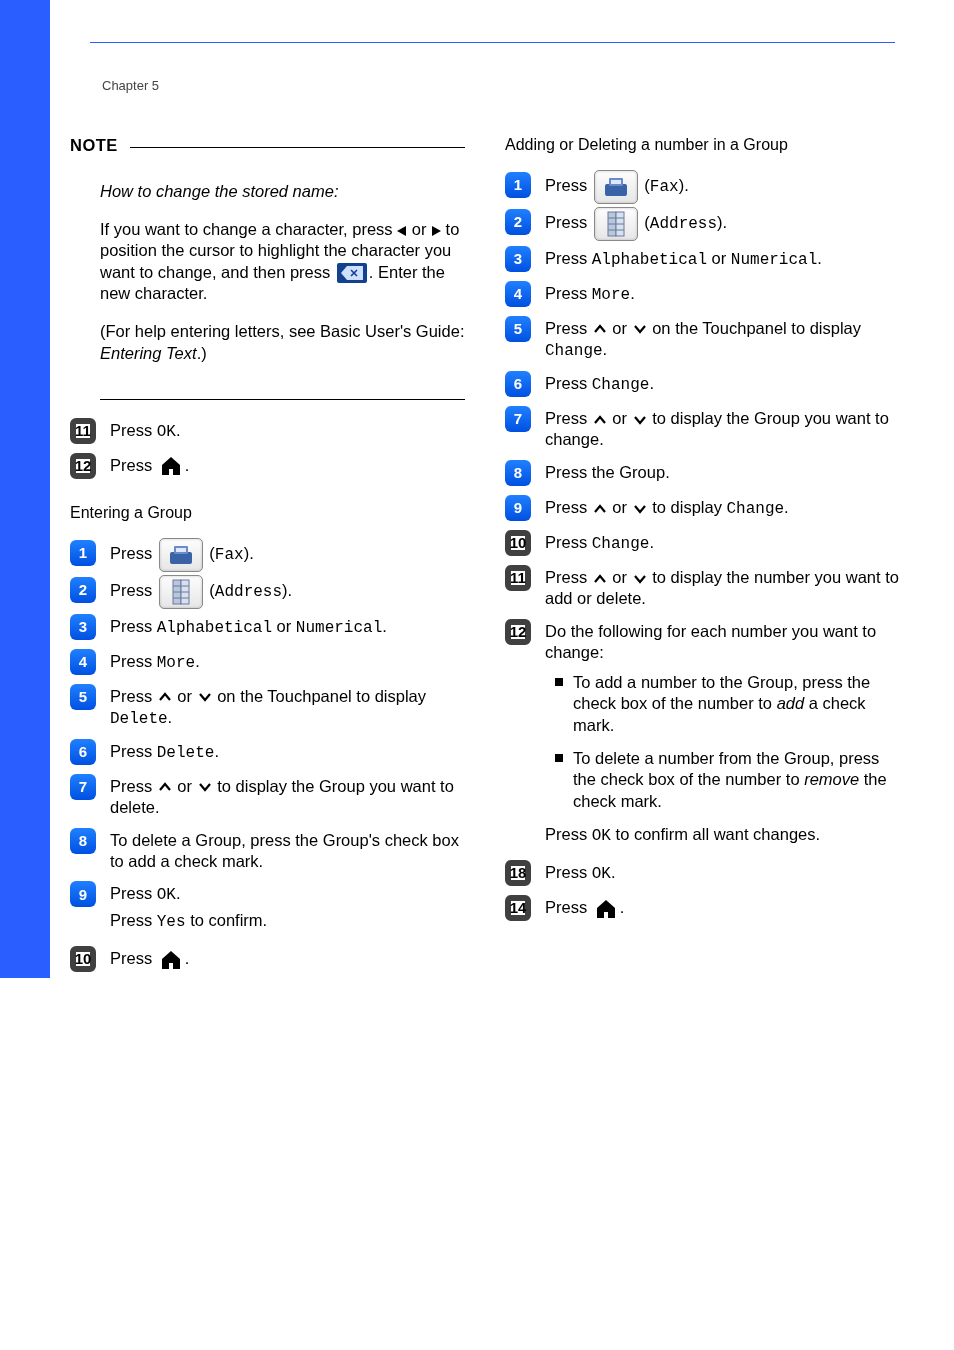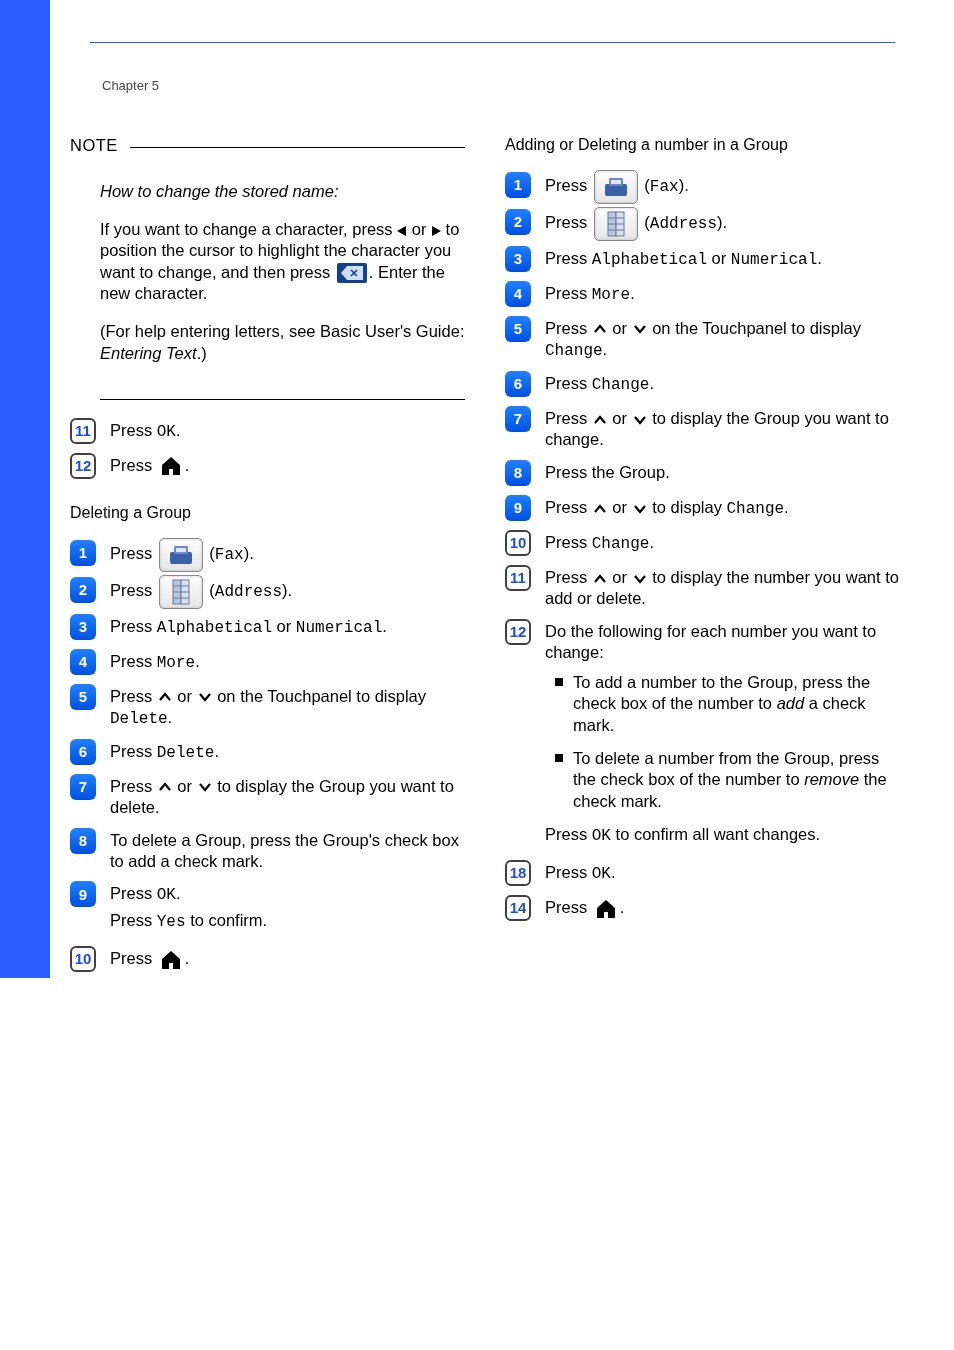--- a/index.html
+++ b/index.html
@@ -45,21 +45,21 @@
     top: 135px;
     left: 70px;
     width: 835px;
     display: flex;
     gap: 40px;
     font-size: 16.5px;
     line-height: 1.3;
   }
   .col { width: 395px; }
   .note-title {
-    font-weight: normal;
+    font-weight: bold;
     letter-spacing: 0.5px;
     display: flex;
     align-items: center;
     gap: 12px;
     margin-bottom: 6px;
   }
   .note-title .line {
     flex: 1;
     border-top: 1px solid #000;
     margin-top: 4px;
@@ -88,22 +88,22 @@
     color: #fff;
     font-weight: bold;
     display: flex;
     align-items: center;
     justify-content: center;
     flex-shrink: 0;
     font-size: 15px;
   }
   .bullet.outline {
     background: #fff;
-    color: #1d4ed8;
-    border: 2px solid #404040;
+    color: #000000;
+    border: 6px solid #404040;
   }
   .section-heading {
     font-weight: normal;
     font-size: 16px;
     margin: 24px 0 16px 0;
   }
   .code {
     font-family: "Courier New", monospace;
     font-size: 16px;
   }
@@ -213,21 +213,21 @@
         <div class="step-body">
           <span>Press </span><span class="icon-home">
               <svg viewBox="0 0 24 22">
                 <path d="M3 10 L12 2 L21 10 L21 20 L14 20 L14 14 L10 14 L10 20 L3 20 Z" fill="#000"></path>
                 <rect x="10.3" y="14" width="3.4" height="6" fill="#fff"></rect>
               </svg>
             </span><span>.</span>
         </div>
       </div>
 
-      <div class="section-heading">Deleting a Group</div>
+      <div class="section-heading">Entering a Group</div>
 
       <div class="step">
         <div class="bullet">1</div>
         <div class="step-body">
           <span>Press </span><span class="icon-chip">
               <svg viewBox="0 0 26 22">
                 <rect x="2" y="8" width="22" height="12" rx="2" fill="#3a62a6"></rect>
                 <rect x="6" y="2" width="14" height="8" rx="1" fill="#6a8acc"></rect>
                 <rect x="8" y="4" width="10" height="4" fill="#dde8ff"></rect>
               </svg>

